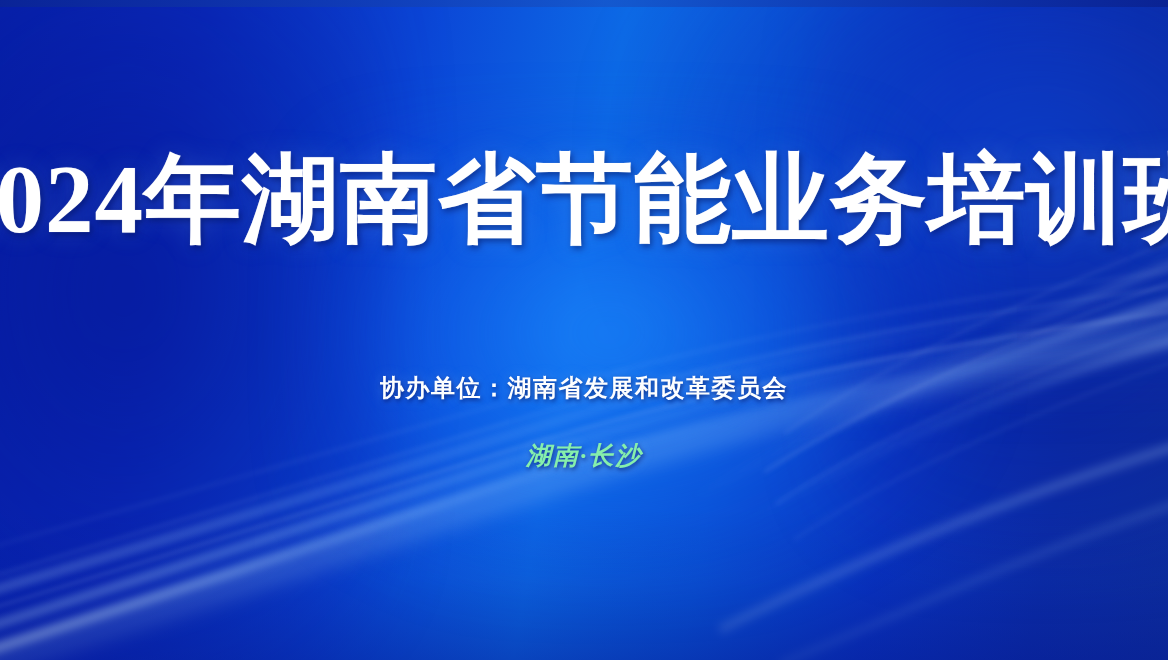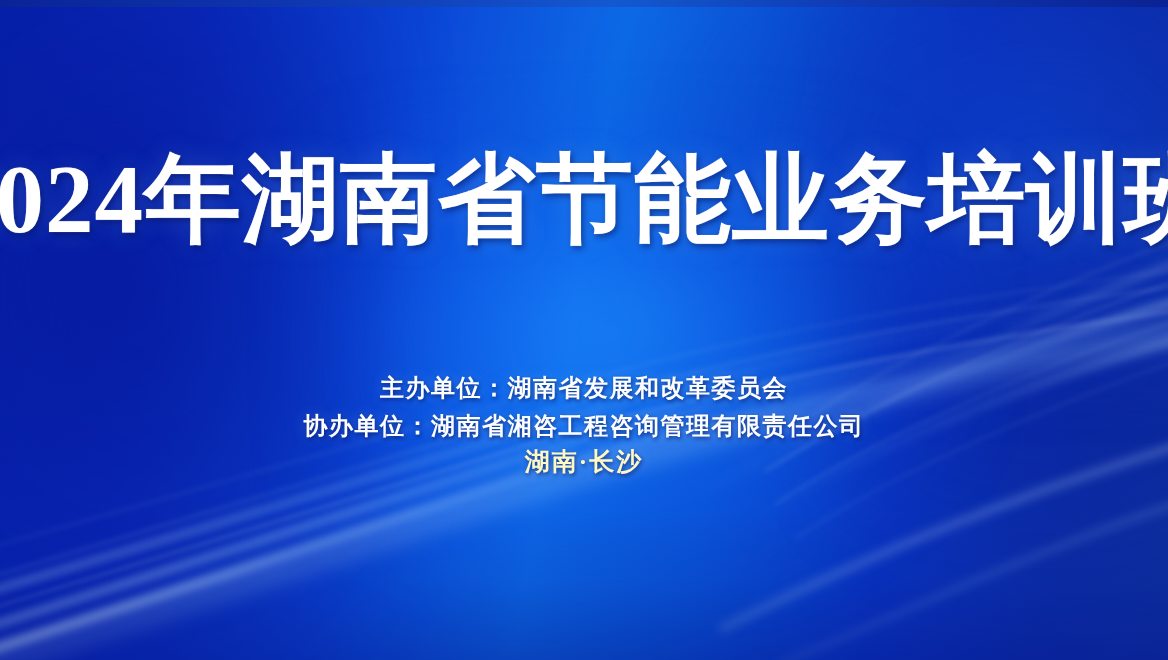--- a/index.html
+++ b/index.html
@@ -139,28 +139,30 @@
     line-height:38px;
     letter-spacing:1.5px;
     color:#fdfeff;
     text-shadow:
        1px 2px 4px rgba(2,16,96,0.7),
        0 0 14px rgba(150,205,255,0.30);
   }
   .org-line { white-space:nowrap; }
 
   .place-block {
+    margin-top:32px;
     text-align:center;
     font-family:"Liberation Serif","DejaVu Serif",serif;
     font-weight:bold;
-    color:#fef9c3;
+    color:#86efac;
     letter-spacing:2px;
     text-shadow:
        1px 2px 4px rgba(2,16,96,0.7),
        0 0 14px rgba(150,205,255,0.30);
+    font-style: italic;
   }
   .place-city { font-size:25px; line-height:34px; white-space:nowrap; }
   .place-date { font-size:27px; line-height:36px; margin-top:4px; white-space:nowrap; }
 </style>
 </head>
 <body>
 
 <div class="slide">
 
   <div class="bg-base"></div>
@@ -240,22 +242,21 @@
     </g>
   </svg>
 
   <div class="bg-bottom-shade"></div>
 
   <div class="content">
 
     <h1 class="title">2024年湖南省节能业务培训班</h1>
 
     <div class="org-block">
-      <div class="org-line">主办单位：湖南省发展和改革委员会</div>
-      <div class="org-line">协办单位：湖南省湘咨工程咨询管理有限责任公司</div>
+      <div class="org-line">协办单位：湖南省发展和改革委员会</div>
     </div>
 
     <div class="place-block">
       <div class="place-city">湖南·长沙</div>
     </div>
 
   </div>
 </div>
 
 </body></html>

